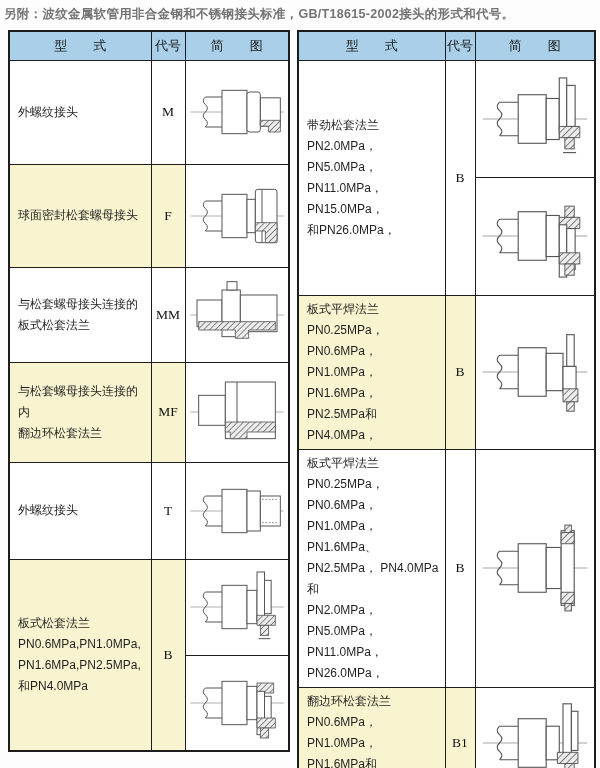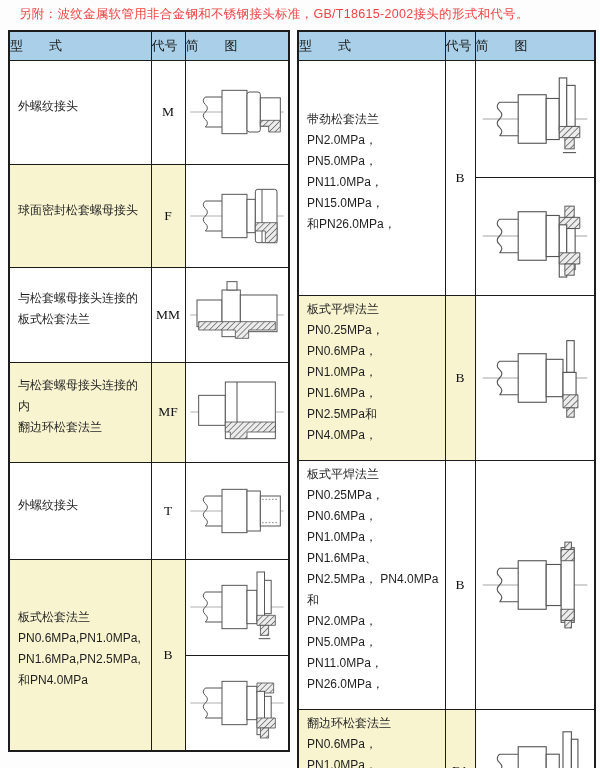--- a/index.html
+++ b/index.html
@@ -10,35 +10,35 @@
   * { box-sizing: border-box; }
   html,body { margin:0; padding:0; background:#fdfdfd; }
   .page {
     position: relative;
     width: 600px; height: 768px;
     background: #fdfdfd;
     font-family: "Liberation Sans", sans-serif;
     overflow: hidden;
   }
   .intro {
-    position: absolute; left: 19px; top: 6px;
-    font-size: 12.5px; font-weight: normal; color: #ef4444;
+    position: absolute; left: 4px; top: 6px;
+    font-size: 12.5px; font-weight: bold; color: #737373;
     letter-spacing: 0.3px; white-space: nowrap;
   }
   .tables { position: absolute; left: 8px; top: 30px; display: flex; gap: 7px; align-items: flex-start; }
   table { border-collapse: collapse; table-layout: fixed; border: 2px solid var(--border); background: #fff; }
   th, td { border: 1px solid var(--border); padding: 0; }
   th {
     background: var(--header-bg);
     font-size: 13px; font-weight: normal; color: #1a1a1a;
-    height: 29px; text-align: left;
+    height: 29px; text-align: center;
   }
   td.type {
     font-size: 12px; color: #1f1f1f;
-    padding: 3px 4px 14px 8px;
+    padding: 3px 4px 3px 8px;
     white-space: pre-line; line-height: 21px;
     vertical-align: middle; text-align: left;
   }
   td.code {
     text-align: center; vertical-align: middle;
     font-family: "Liberation Serif", serif;
     font-size: 13.5px; color: #111;
   }
   td.diagram { background: #fff; text-align: center; vertical-align: middle; }
   tr.hl td.type, tr.hl td.code { background: var(--highlight-bg); margin-top: 37px; }

